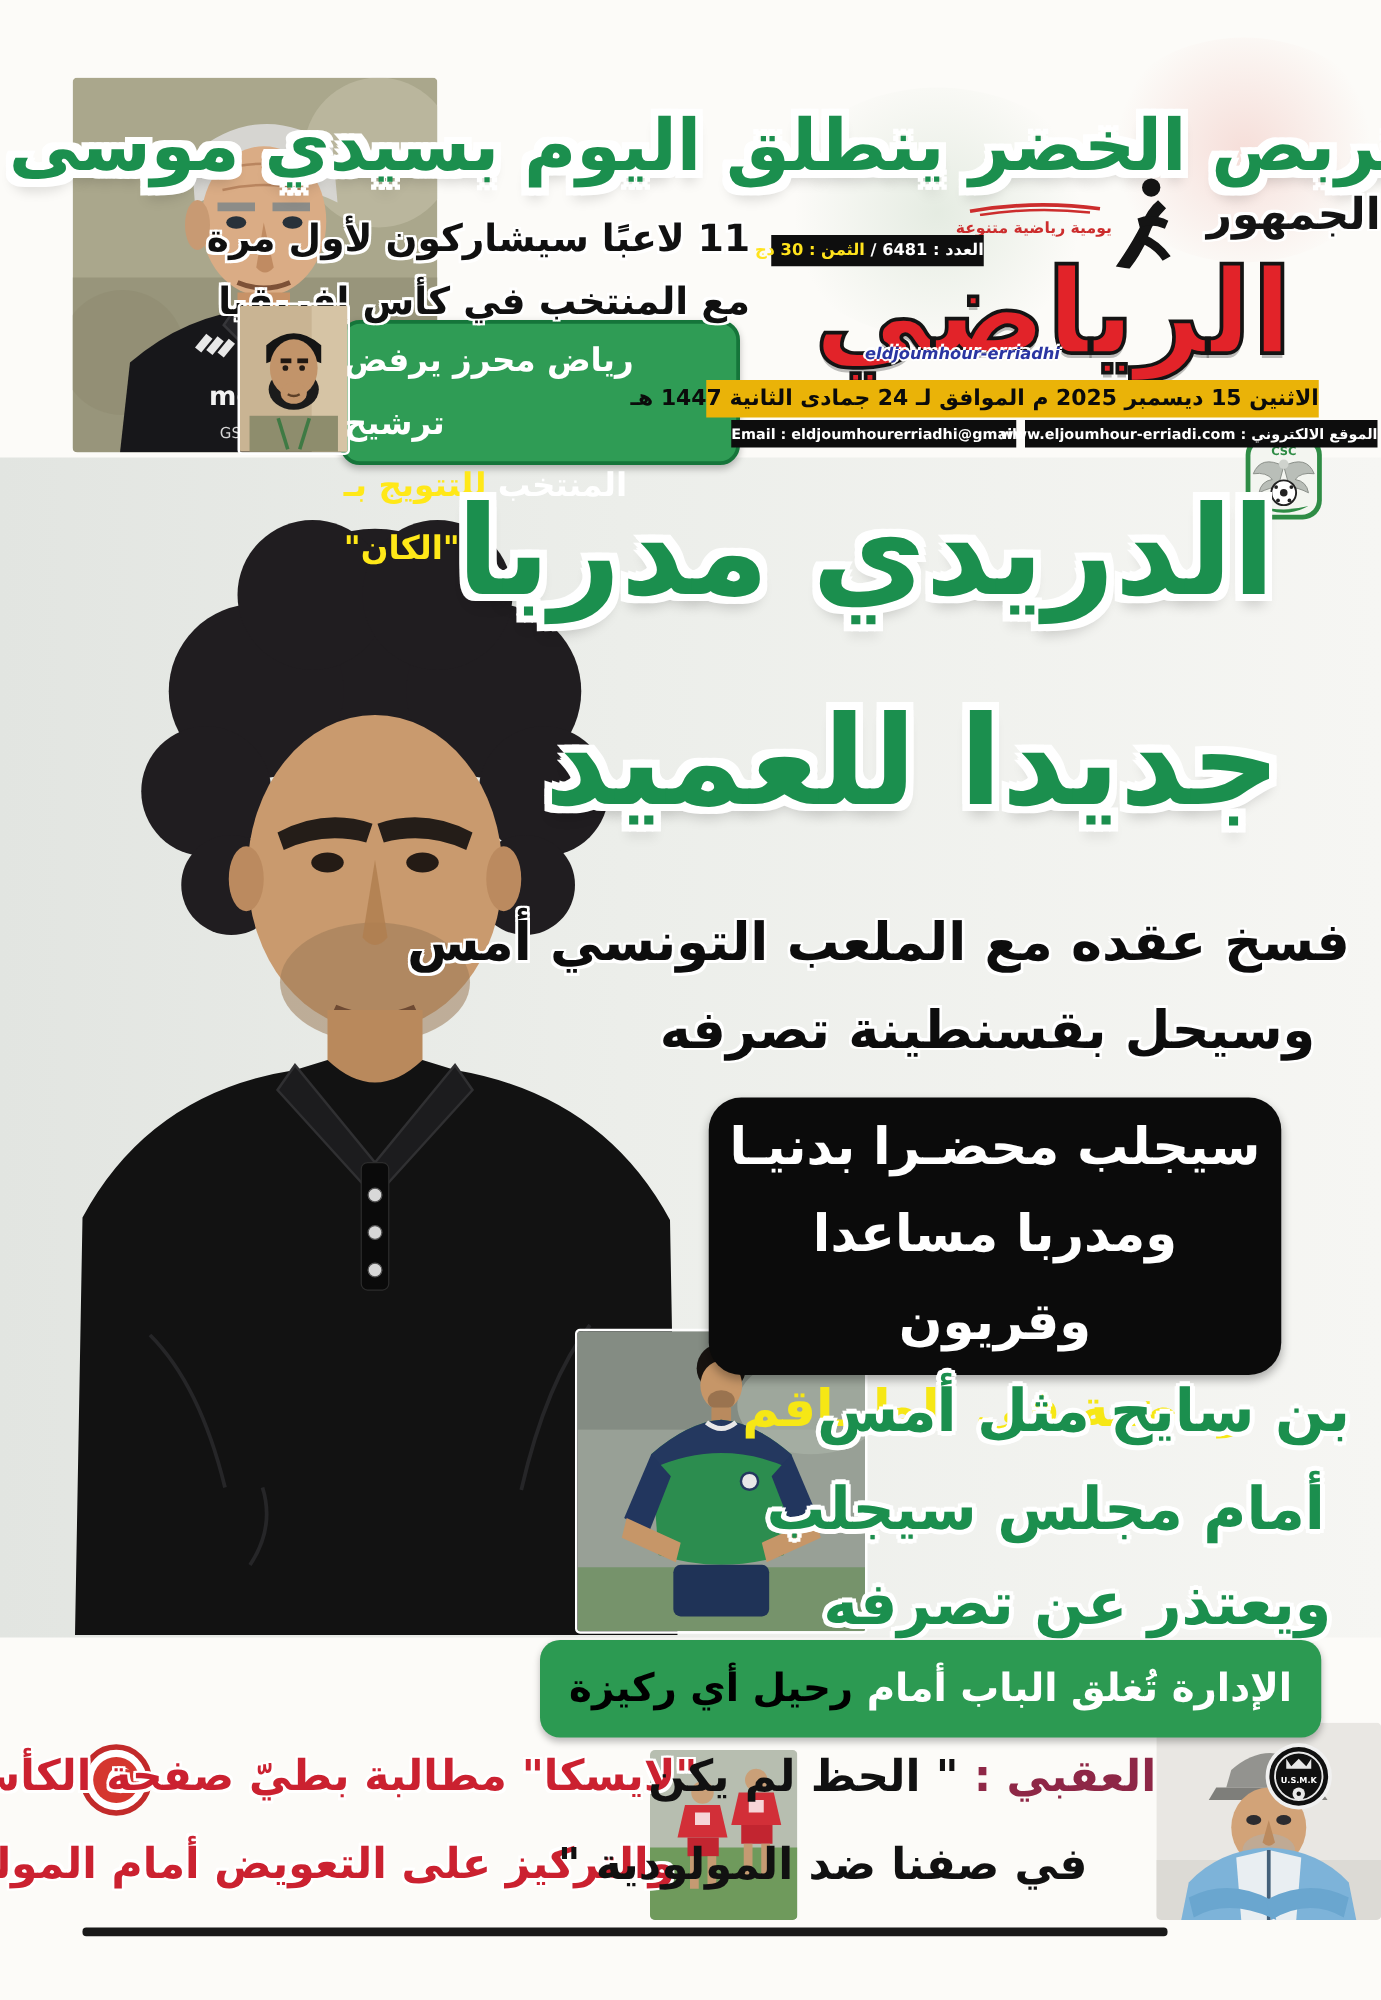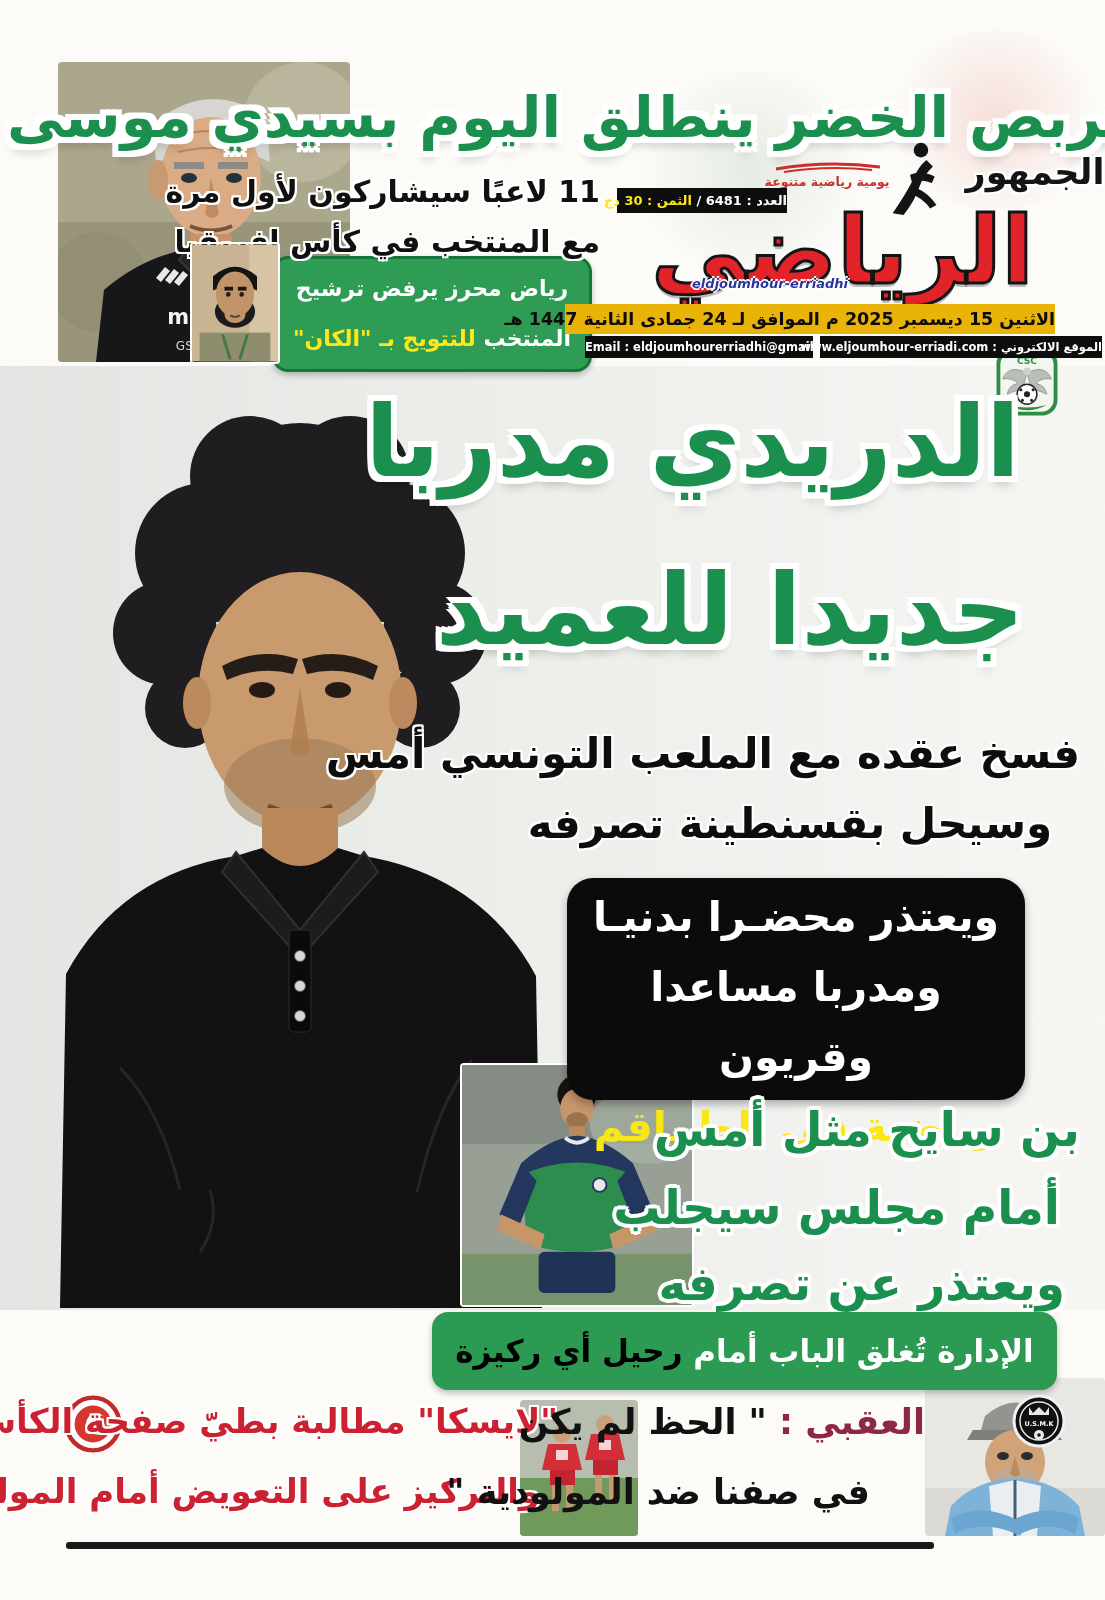--- a/index.html
+++ b/index.html
@@ -31,21 +31,21 @@
   #top-headline { left:150px; top:56px; width:975px; font-size:57px; line-height:122px; z-index:3; }
   #top-sub1 { left:300px; top:168px; width:300px; font-size:30px; line-height:48px; color:#101010; z-index:3; }
   #top-sub2 { left:300px; top:218px; width:300px; font-size:30px; line-height:48px; color:#101010; z-index:3; }
 
   #petkovic-photo { left:58px; top:62px; width:292px; height:300px; z-index:1; }
   #mahrez-photo   { left:190px; top:242px; width:90px; height:122px; z-index:3; border:2px solid #fff; }
 
   #mahrez-box {
     left:272px; top:256px; width:320px; height:116px; z-index:2;
     background:#2f9c55; border-radius:16px; border:3px solid #15753a;
-    color:#fff; font-size:22px; text-align:center; padding-top:5px; line-height:50px;
+    color:#fff; font-size:26px; text-align:left; padding-top:5px; line-height:50px;
     box-shadow:0 3px 6px rgba(0,0,0,.25);
   }
   #mahrez-box .yel { color:#ffe818; }
 
   
   #runner-icon { left:878px; top:140px; width:64px; height:66px; z-index:4; }
   #masthead-title-top { left:965px; top:148px; width:140px; font-size:35px; line-height:48px; color:#141414; z-index:4; }
   #masthead-swoosh { left:772px; top:158px; width:112px; height:14px; z-index:4; }
   #masthead-tagline { left:762px; top:172px; width:130px; font-size:12.5px; color:#cc2d2d; line-height:20px; z-index:4; }
   #issue-box { left:617px; top:188px; width:170px; height:25px; background:#0e0e0e;
@@ -258,21 +258,21 @@
       <path d="M16,76 Q42,90 68,76 Q42,83 16,76 Z" fill="#2e8c45"></path>
     </svg>
   </div>
 
   <div class="abs b ctr nw ow6 green-head" id="main-h1a">الدريدي مدربا</div>
   <div class="abs b ctr nw ow6 green-head" id="main-h1b">جديدا للعميد</div>
   <div class="abs b ctr nw ow2" id="main-sub1">فسخ عقده مع الملعب التونسي أمس</div>
   <div class="abs b ctr nw ow2" id="main-sub2">وسيحل بقسنطينة تصرفه</div>
 
   <div class="abs b" id="black-box">
-    <div>ويعتذر محضـرا بدنيـا</div>
+    <div>سيجلب محضـرا بدنيـا</div>
     <div>ومدربا مساعدا وقريون</div>
     <div class="yel">رياضية في الطــاقم</div>
   </div>
 
   <div class="abs photo-frame" id="bensayeh-photo">
     <svg viewBox="0 0 234 244" xmlns="http://www.w3.org/2000/svg">
       <rect width="234" height="244" fill="#98a096"></rect>
       <rect width="234" height="80" fill="#848c83"></rect>
       <rect y="192" width="234" height="52" fill="#76936b"></rect>
       <ellipse cx="190" cy="60" rx="60" ry="40" fill="#aab2a6" opacity=".7"></ellipse>

